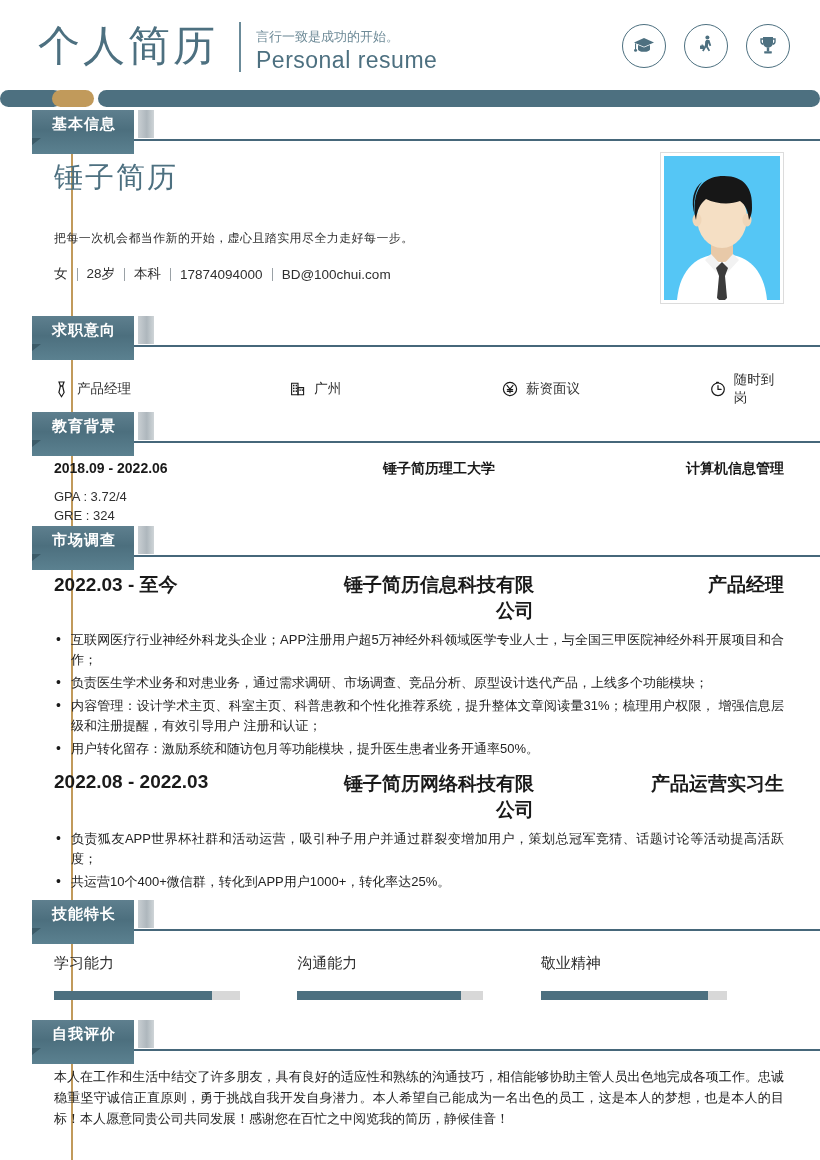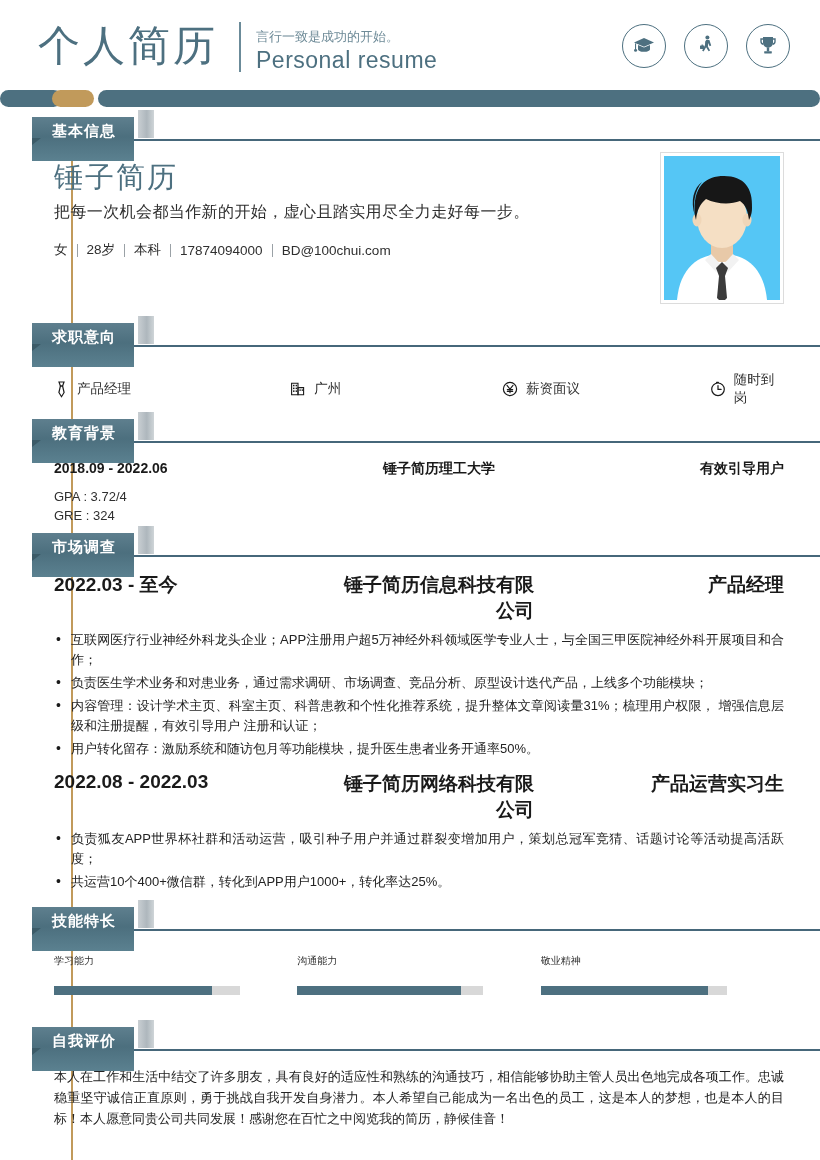--- a/index.html
+++ b/index.html
@@ -58,21 +58,21 @@
     height: 1082px; background: #c19a5b;
   }
 
   
   .body { position: relative; padding-left: 0; }
 
   .section { position: relative; }
 
   .sec-head { position: relative; height: 34px; margin-left: 32px; }
   .sec-tab {
-    position: absolute; left: 0; top: 7px; height: 44px;
+    position: absolute; left: 0; top: 0; height: 44px;
     padding: 0 18px 0 20px;
     background: linear-gradient(to bottom, #5e7f8e 0%, #4c6f7e 45%, #5b8190 100%);
     color: #ffffff; font-size: 15px; font-weight: 700;
     line-height: 28px; letter-spacing: 1px;
     display: inline-block;
   }
   .sec-notch {
     position: absolute; left: 0; top: 28px;
     width: 0; height: 0;
     border-left: 9px solid #3c5b68;
@@ -85,21 +85,21 @@
   .sec-rule {
     position: absolute; left: 0; right: 0; bottom: 3px; height: 2px;
     background: #46677a;
   }
 
   .sec-body { margin-left: 54px; padding-right: 36px; }
 
   
   .bi { position: relative; padding-top: 14px; height: 172px; }
   .bi-name { font-size: 29px; color: #4d7080; letter-spacing: 2px; }
-  .bi-motto { margin-top: 4px; font-size: 16px; color: #2f2f2f; letter-spacing: .4px; font-family: Liberation Mono, monospace; }
+  .bi-motto { margin-top: 32px; font-size: 12px; color: #2f2f2f; letter-spacing: .4px; font-family: Liberation Mono, monospace; }
   .bi-meta { margin-top: 18px; font-size: 13.5px; color: #2f2f2f; display: flex; align-items: center; }
   .bi-meta span.v { padding: 0 9px; }
   .bi-meta span.v:first-child { padding-left: 0; }
   .bi-sep { width: 1px; height: 13px; background: #9aa1a6; display: inline-block; }
 
   .photo {
     position: absolute; right: 0; top: 8px;
     width: 124px; height: 152px;
     background: #ffffff; border: 1px solid #dcdcdc;
     padding: 3px;
@@ -136,21 +136,21 @@
     text-align: justify;
   }
   ul.bullets li::before {
     content: "\2022"; position: absolute; left: 2px; top: -1px;
     font-size: 14px; color: #1a1a1a;
   }
 
   
   .skills { padding-top: 20px; height: 86px; display: flex; }
   .skill { width: 266px; }
-  .skill-label { font-size: 10px; color: #2f2f2f; }
+  .skill-label { font-size: 15px; color: #2f2f2f; }
   .skill-track {
     margin-top: 18px; width: 186px; height: 9px; background: #d8d8d8;
   }
   .skill-fill { height: 100%; background: #4d7080; }
 
   
   .self { padding-top: 12px; }
   .self p {
     font-size: 13px; color: #232323; line-height: 21px; text-align: justify;
   }
@@ -326,21 +326,21 @@
         <div class="sec-rule"></div>
         <div class="sec-tab">教育背景</div>
         <div class="sec-notch"></div>
         <div class="sec-tab2" style="left:106px"></div>
       </div>
       <div class="sec-body">
         <div class="edu">
           <div class="edu-row">
             <div class="edu-date">2018.09 - 2022.06</div>
             <div class="edu-school">锤子简历理工大学</div>
-            <div class="edu-major">有效引导用户</div>
+            <div class="edu-major">计算机信息管理</div>
           </div>
           <div class="edu-sub">
             <div>GPA : 3.72/4</div>
             <div>GRE : 324</div>
           </div>
         </div>
       </div>
     </div>
 
     <div class="section">

